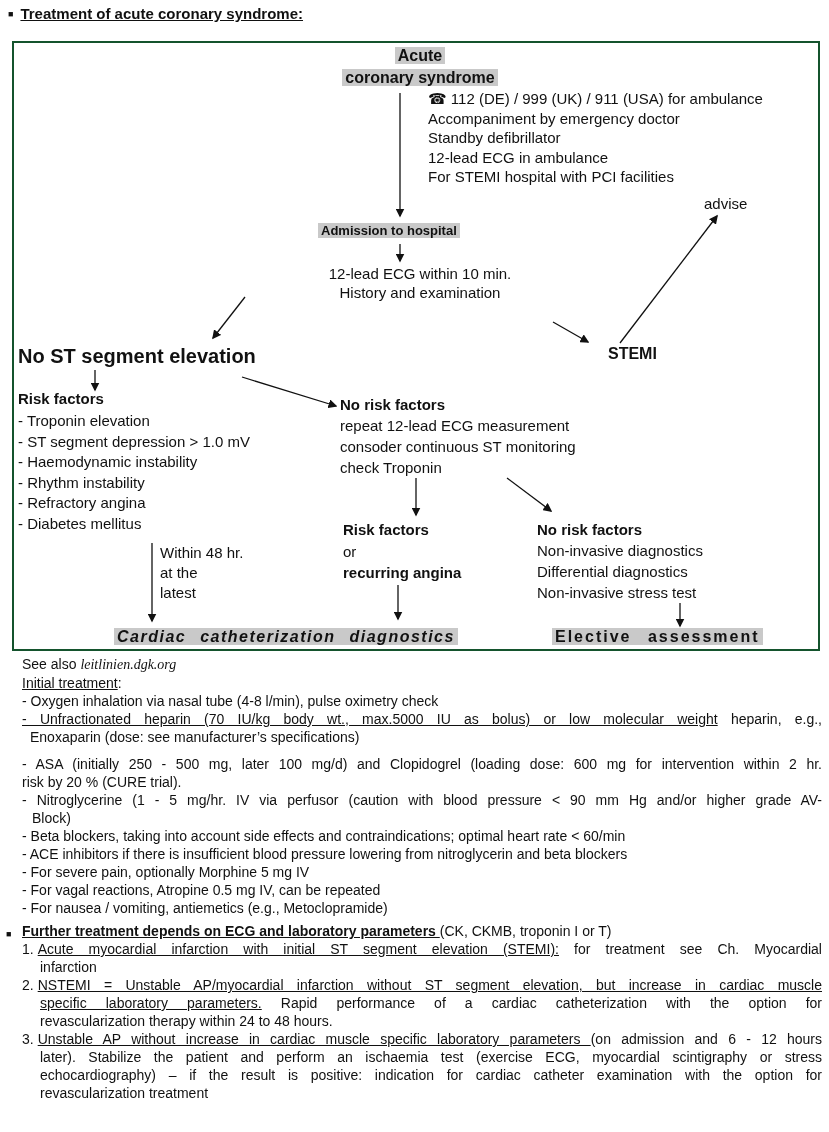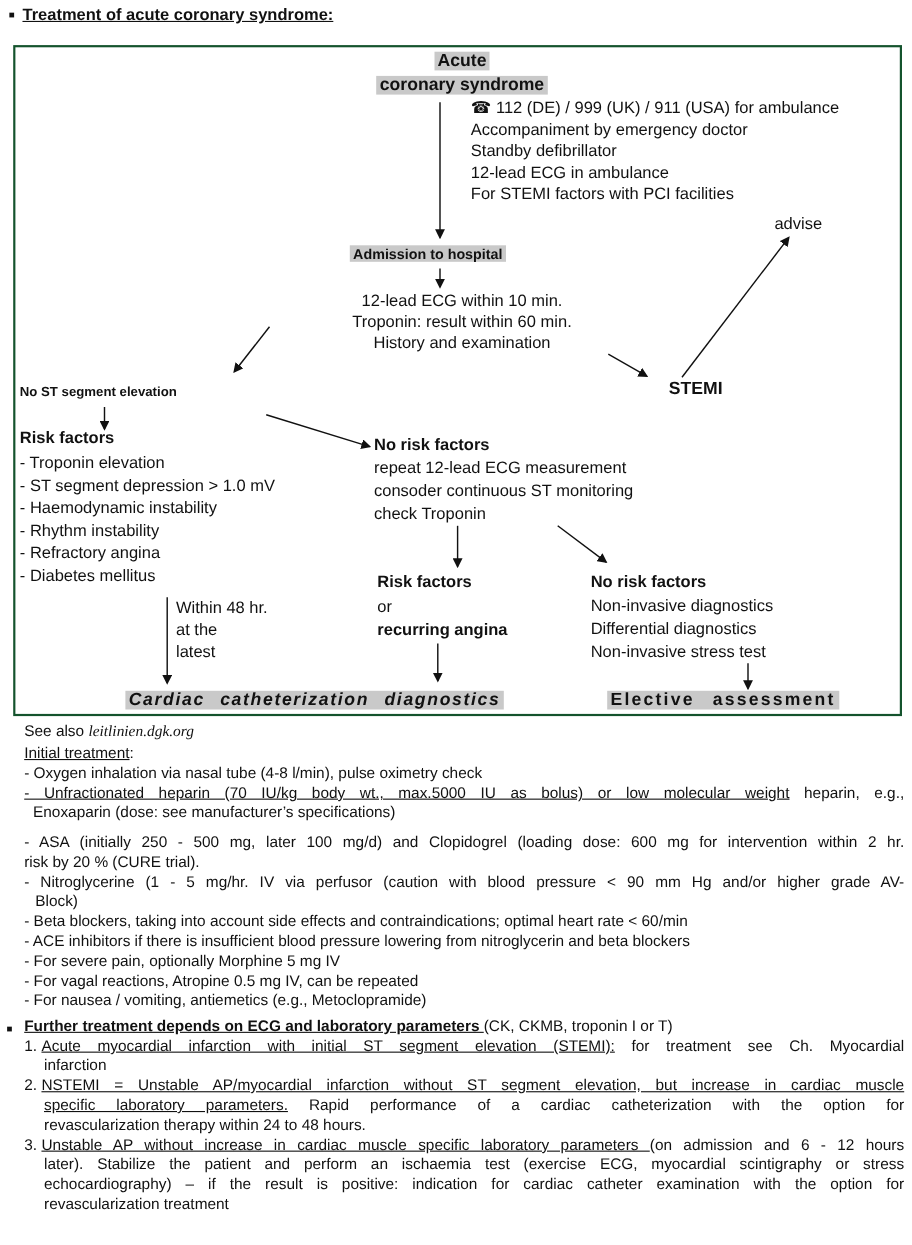--- a/index.html
+++ b/index.html
@@ -17,21 +17,21 @@
   .fc-box svg { position:absolute; left:0; top:0; }
   .node { position:absolute; white-space:nowrap; }
   .hl { background:#c9c9c9; padding:0 3px; }
   .b { font-weight:bold; }
   .fc-start { left:266px; top:2px; width:280px; text-align:center; font-weight:bold; font-size:16px; line-height:22px; }
   .fc-pre { left:414px; top:46px; }
   .fc-advise { left:690px; top:151px; }
   .fc-adm { left:304px; top:178px; font-weight:bold; font-size:13px; }
   .fc-assess { left:256px; top:221px; width:300px; text-align:center; line-height:19px; }
   .fc-stemi { left:594px; top:301px; font-weight:bold; font-size:16px; }
-  .fc-nost { left:4px; top:304px; font-weight:bold; font-size:12px; }
+  .fc-nost { left:4px; top:304px; font-weight:bold; font-size:20px; }
   .fc-riskt { left:4px; top:346px; font-weight:bold; }
   .fc-risklist { left:4px; top:368px; line-height:20.5px; }
   .fc-within { left:146px; top:500px; line-height:20px; }
   .fc-nrmid { left:326px; top:351px; line-height:21px; }
   .fc-rangina { left:329px; top:476px; line-height:21.5px; }
   .fc-nrright { left:523px; top:476px; line-height:21px; }
   .fc-final { font-weight:bold; font-size:16px; letter-spacing:1.5px; }
   .fc-cath { left:100px; top:584px; word-spacing:8px;font-style:italic; }
   .fc-elect { left:538px; top:584px; word-spacing:10px; letter-spacing:2px; }
   
@@ -87,30 +87,29 @@
     <div class="node fc-start">
       <div><span class="hl">Acute</span></div>
       <div><span class="hl">coronary syndrome</span></div>
     </div>
 
     <div class="node fc-pre">
       <div><span>☎</span> <span>112 (DE) / 999 (UK) / 911 (USA) for ambulance</span></div>
       <div>Accompaniment by emergency doctor</div>
       <div>Standby defibrillator</div>
       <div>12-lead ECG in ambulance</div>
-      <div>For STEMI factors with PCI facilities</div>
+      <div>For STEMI hospital with PCI facilities</div>
     </div>
 
     <div class="node fc-advise">advise</div>
 
     <div class="node fc-adm"><span class="hl">Admission to hospital</span></div>
 
     <div class="node fc-assess">
       <div>12-lead ECG within 10 min.</div>
-      <div>Troponin: result within 60 min.</div>
       <div>History and examination</div>
     </div>
 
     <div class="node fc-stemi">STEMI</div>
 
     <div class="node fc-nost">No ST segment elevation</div>
 
     <div class="node fc-riskt">Risk factors</div>
     <div class="node fc-risklist">
       <div>- Troponin elevation</div>

